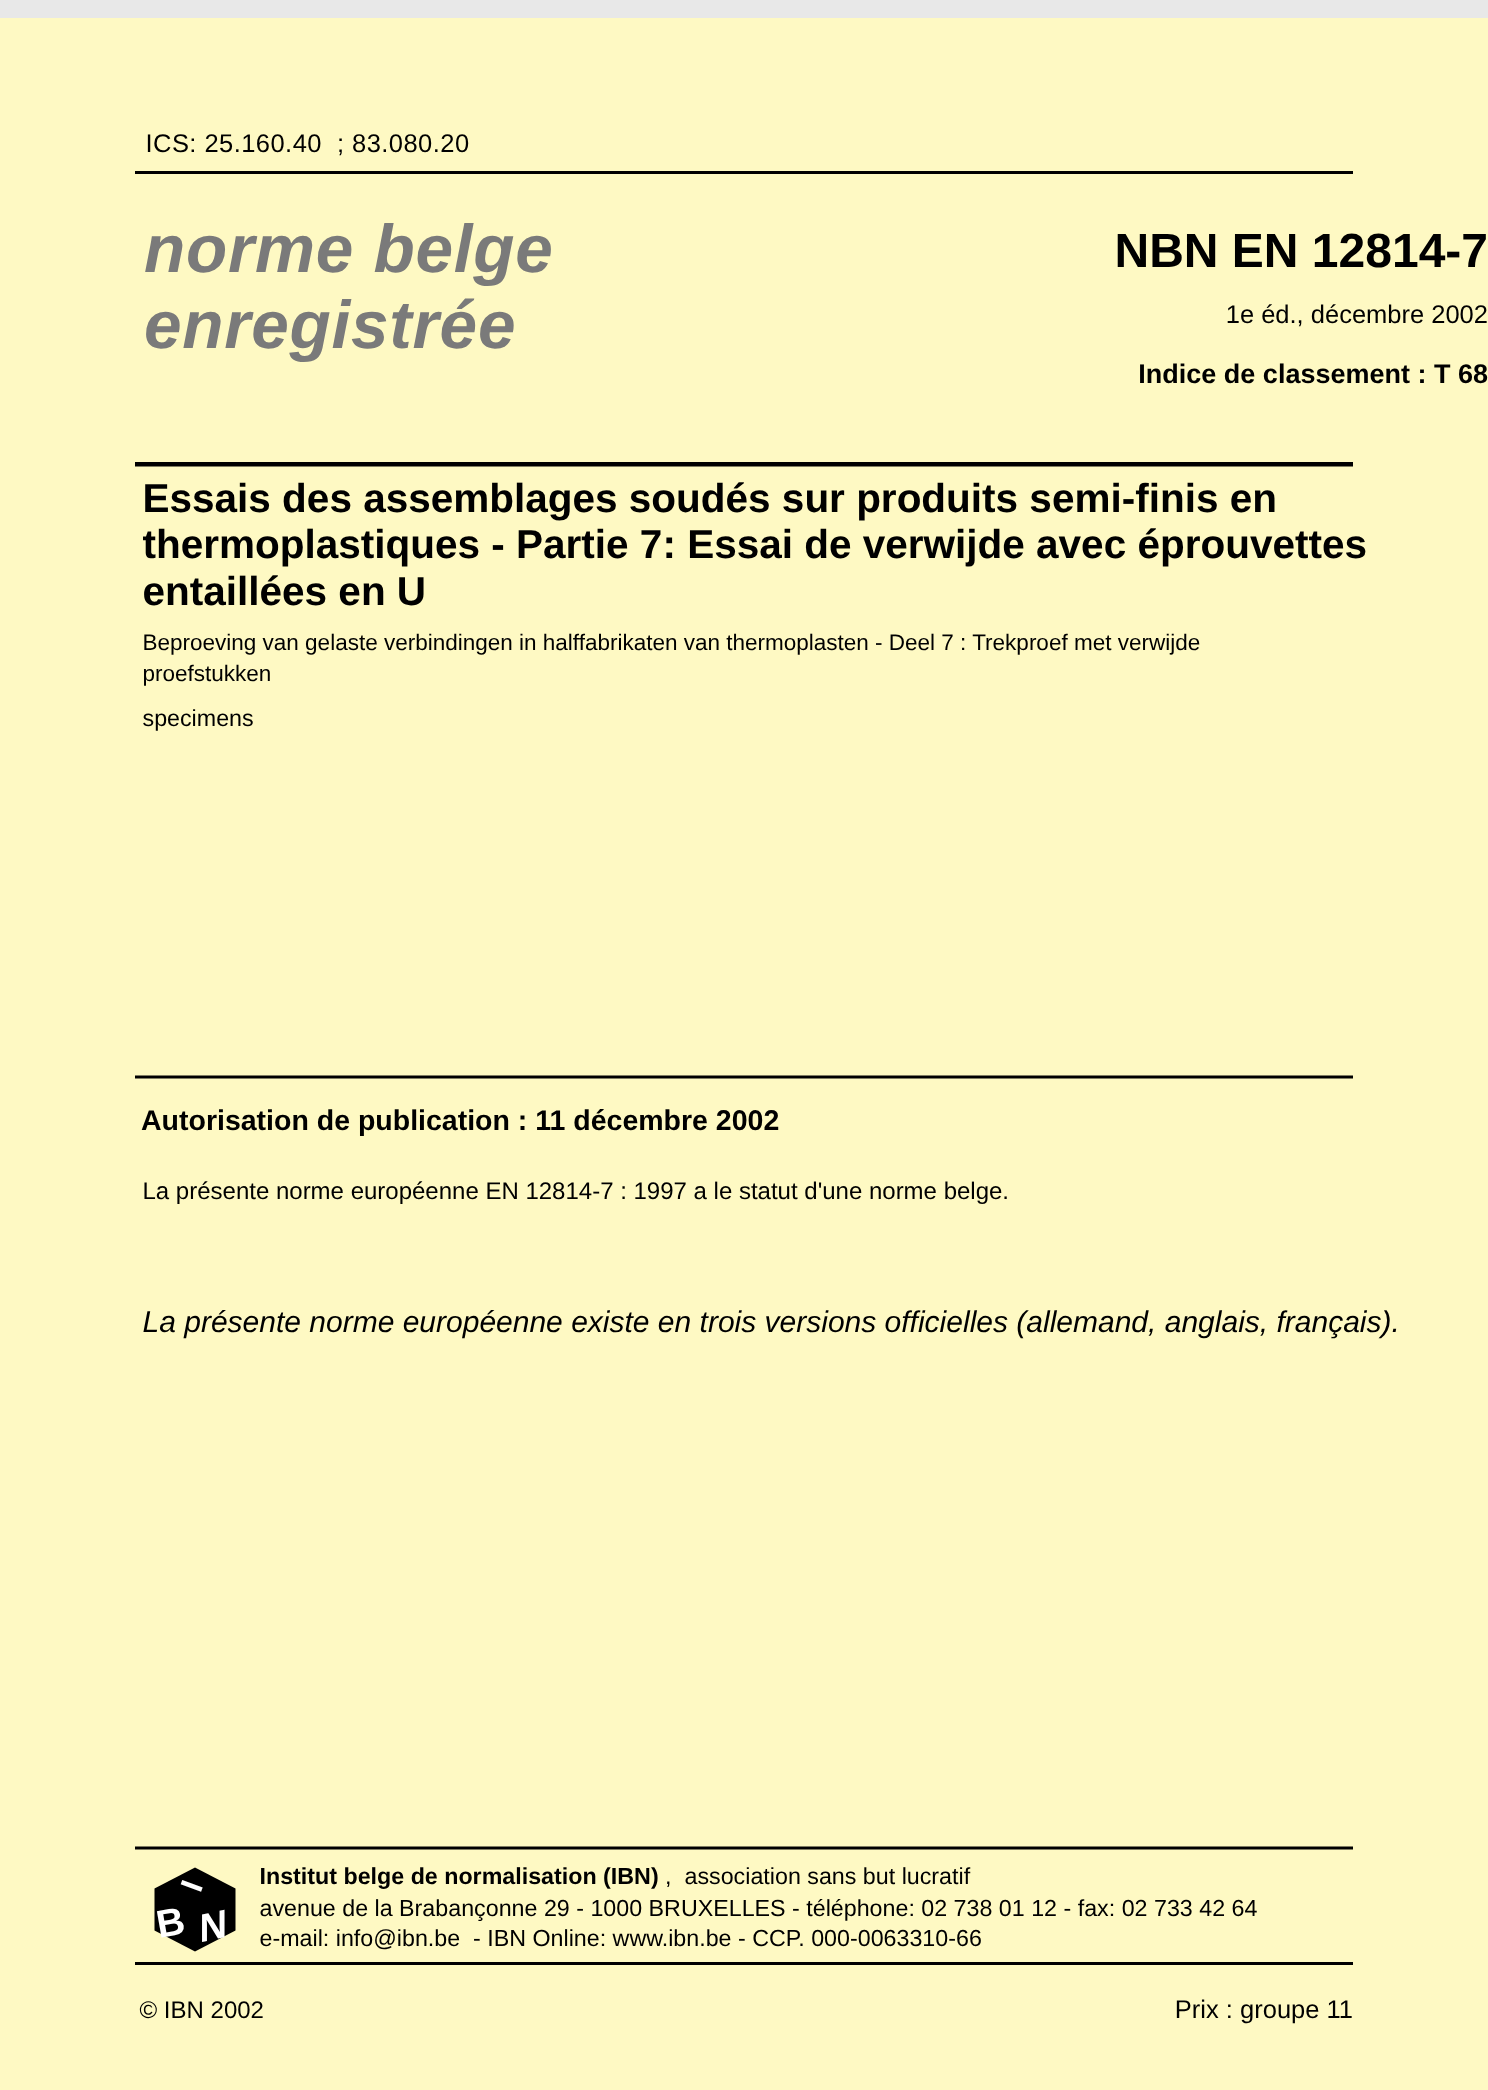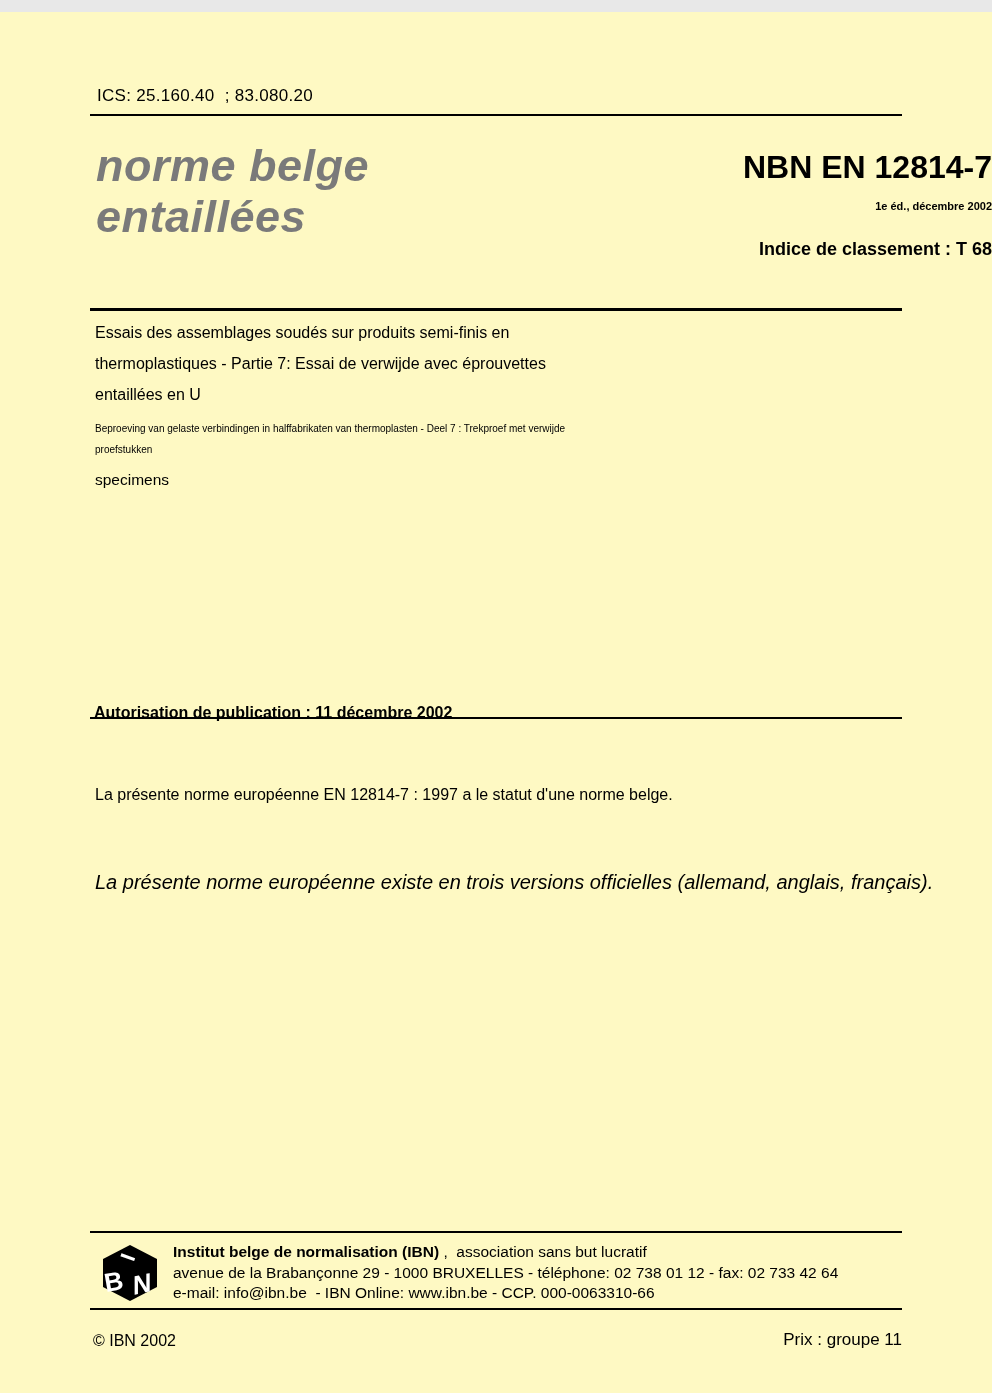--- a/index.html
+++ b/index.html
@@ -44,59 +44,58 @@
     right: 0;
     top: 137px;
     font-size: 32px;
     font-weight: bold;
     white-space: nowrap;
   }
   .ref-edition {
     position: absolute;
     right: 0;
     top: 188px;
-    font-size: 11px;
+    font-size: 17px;
     white-space: nowrap;
-    font-weight: bold;
   }
   .ref-class {
     position: absolute;
     right: 0;
     top: 227px;
     font-size: 18px;
     font-weight: bold;
     white-space: nowrap;
   }
   .title-fr {
     position: absolute;
     left: 95px;
     top: 305px;
-    font-size: 16px;
-    font-weight: normal;
+    font-size: 27px;
+    font-weight: bold;
     line-height: 31px;
   }
   .title-nl {
     position: absolute;
     left: 95px;
     top: 406px;
-    font-size: 10px;
+    font-size: 15px;
     line-height: 21px;
   }
   .title-en {
     position: absolute;
     left: 95px;
     top: 457px;
     font-size: 15.5px;
     line-height: 21px;
   }
   .authorization {
     position: absolute;
     left: 94px;
-    top: 692px;
-    font-size: 16px;
+    top: 725px;
+    font-size: 19px;
     font-weight: bold;
   }
   .para1 {
     position: absolute;
     left: 95px;
     top: 774px;
     font-size: 16px;
   }
   .para2 {
     position: absolute;
@@ -137,21 +136,21 @@
 </head>
 <body>
 
 <div class="page">
 
   <div class="ics pre">ICS: 25.160.40  ; 83.080.20</div>
   <div class="rule" style="top:102px;"></div>
 
   <div class="doc-type">
     <div>norme belge</div>
-    <div>entaillées</div>
+    <div>enregistrée</div>
   </div>
 
   <div class="ref-number">NBN EN 12814-7</div>
   <div class="ref-edition">1e éd., décembre 2002</div>
   <div class="ref-class">Indice de classement : T 68</div>
 
   <div class="rule" style="top:296px; height:2.5px;"></div>
 
   <div class="title-fr">
     <div>Essais des assemblages soudés sur produits semi-finis en</div>

